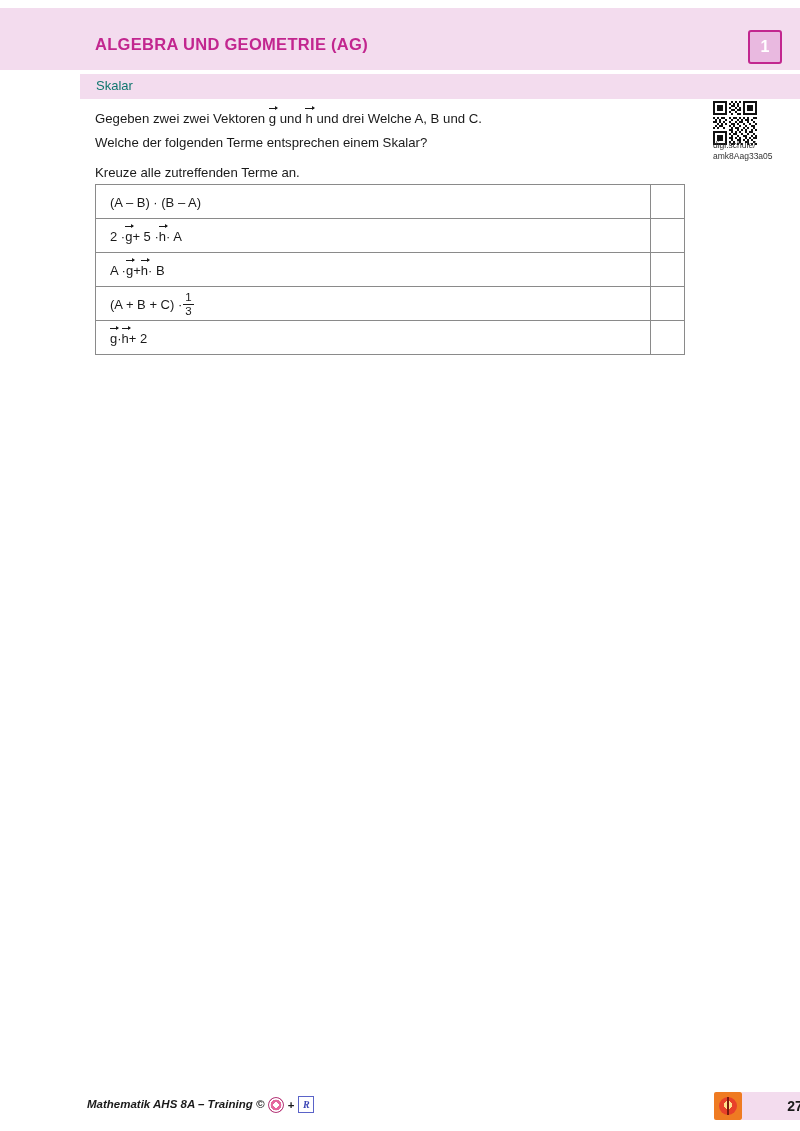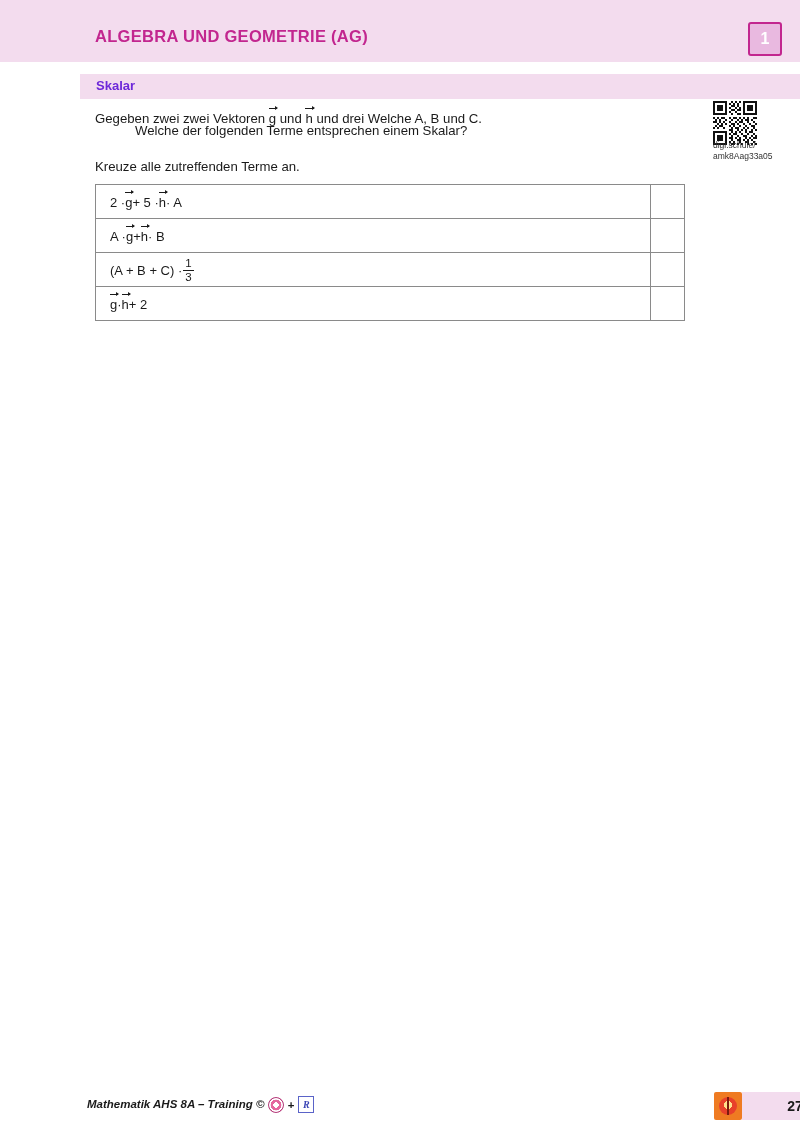--- a/index.html
+++ b/index.html
@@ -13,21 +13,21 @@
     font-family: "Liberation Sans", sans-serif;
     color: #1a1a1a;
     position: relative;
     overflow: hidden;
   }
 
   
   .header {
     position: absolute;
     left: 0;
-    top: 0;
+    top: 8px;
     width: 800px;
     height: 62px;
     background: #f3dcee;
   }
   .header-title {
     position: absolute;
     left: 95px;
     top: 27px;
     font-size: 16.5px;
     font-weight: bold;
@@ -91,22 +91,22 @@
     top: 74px;
     width: 720px;
     height: 25px;
     background: #f3dcee;
   }
   .task-title {
     position: absolute;
     left: 16px;
     top: 4px;
     font-size: 13px;
-    font-weight: bold;
-    color: #6d28d9;
+    font-weight: normal;
+    color: #0f766e;
   }
   .code-flag {
     position: absolute;
     left: 540px;
     top: 0;
     width: 180px;
     height: 25px;
     background: #ad1f7d;
   }
   .code-flag::before {
@@ -132,22 +132,22 @@
 
   
   .line {
     position: absolute;
     left: 95px;
     font-size: 13.2px;
     color: #1a1a1a;
     white-space: nowrap;
   }
   .l1 { top: 111px; }
-  .l2 { top: 123px; margin-left: 40px; }
-  .l3 { top: 159px; text-align: center; }
+  .l2 { top: 135px; }
+  .l3 { top: 165px; text-align: center; }
 
   .vecsym {
     position: relative;
     display: inline-block;
     font-style: normal;
   }
   .vecsym::after {
     content: "";
     position: absolute;
     left: 0;
@@ -482,20 +482,26 @@
   <span>und</span>
   <span class="vecsym">h</span>
   <span>und drei Welche A, B und C.</span>
 </div>
 <div class="line l2">Welche der folgenden Terme entsprechen einem Skalar?</div>
 <div class="line l3">Kreuze alle zutreffenden Terme an.</div>
 
 <div class="table" id="answer-table">
     <div class="row">
       <div class="term">
+        <span>(A – B) · (B – A)</span>
+      </div>
+      <div class="checkcell"></div>
+    </div>
+    <div class="row">
+      <div class="term">
         <span>2 · </span>
         <span class="vecsym">g</span>
         <span> + 5 · </span>
         <span class="vecsym">h</span>
         <span> · A</span>
       </div>
       <div class="checkcell"></div>
     </div>
     <div class="row">
       <div class="term">

